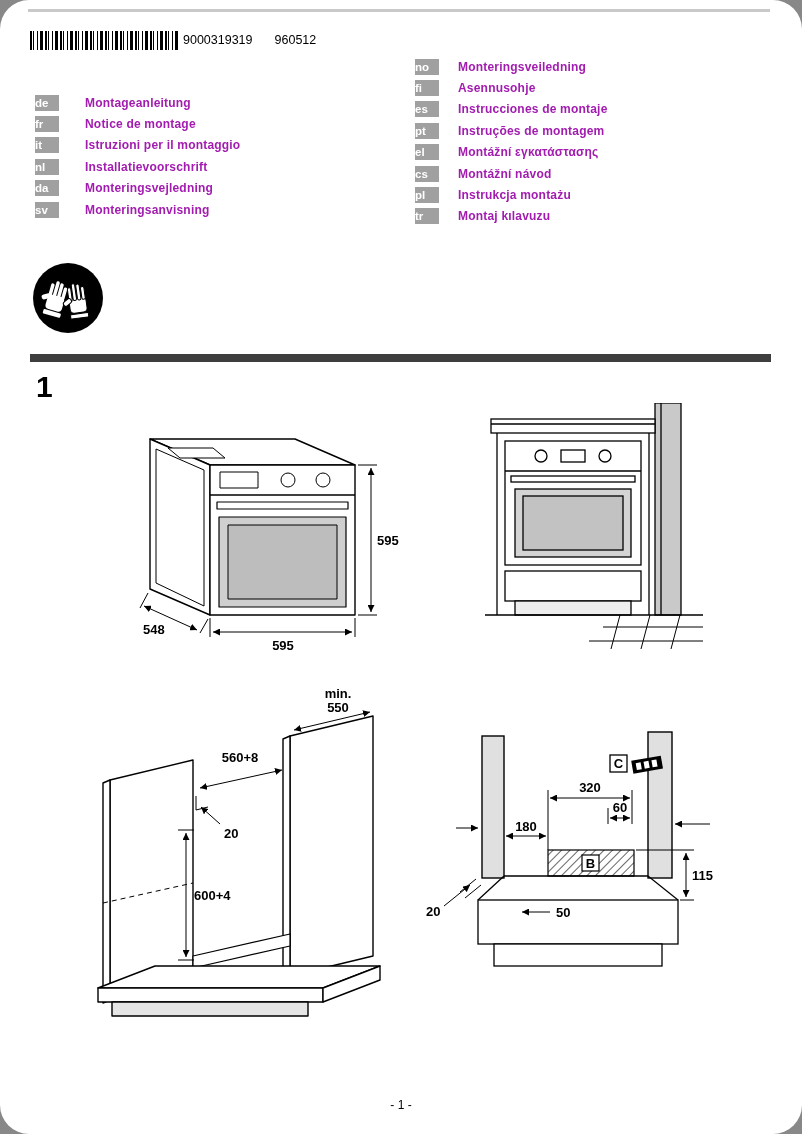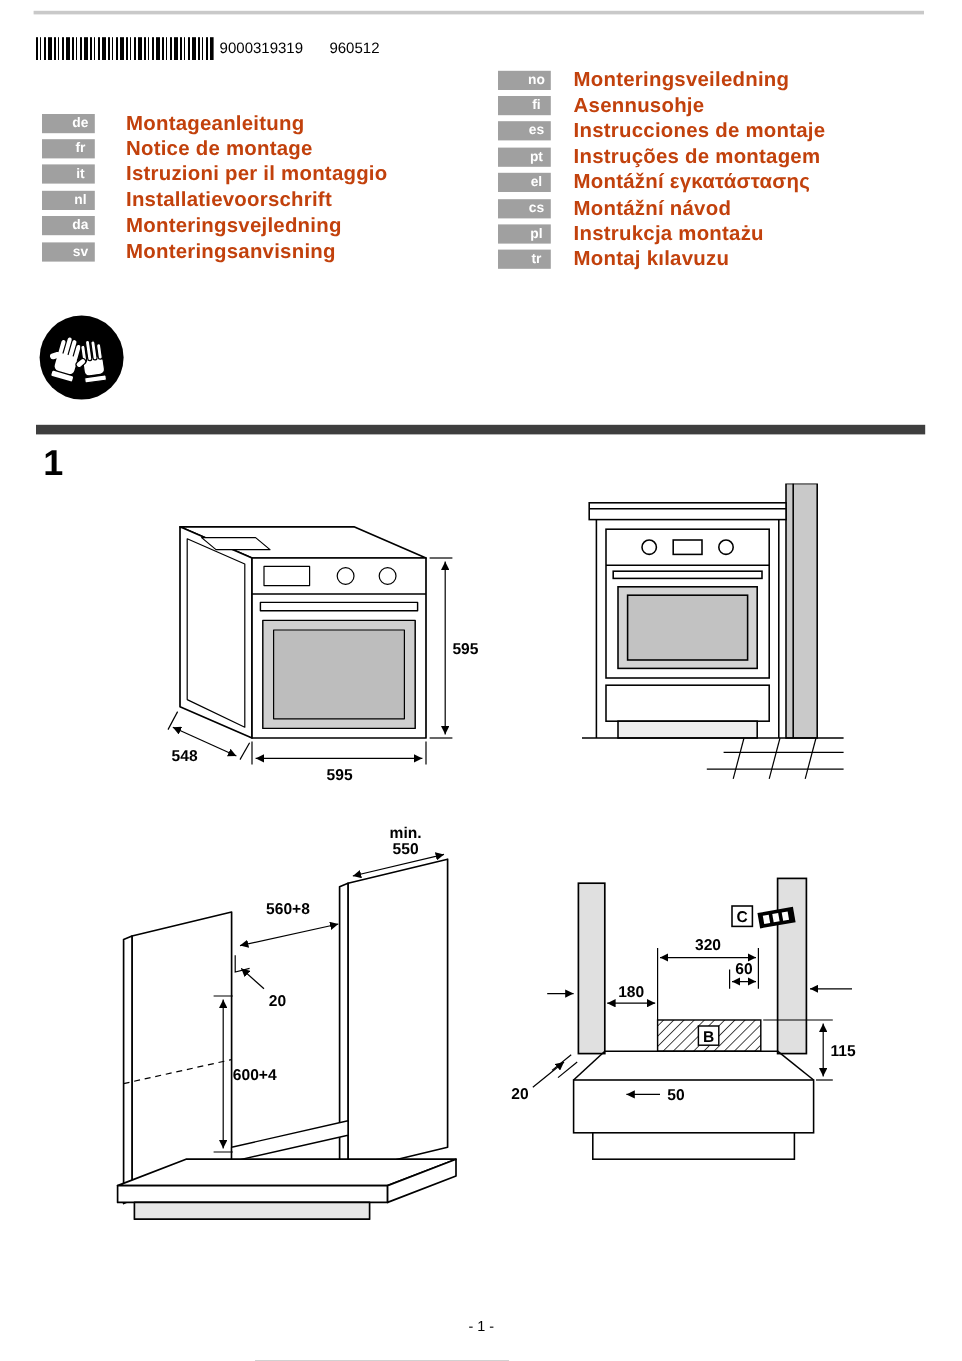--- a/index.html
+++ b/index.html
@@ -1,30 +1,30 @@
 <!DOCTYPE html>
 <html><head>
 <meta charset="utf-8">
 <style>
   html,body { margin:0; padding:0; background:#888; }
   body { font-family:"Liberation Sans",sans-serif; }
-  .page { position:relative; width:802px; height:1134px; background:#fff; overflow:hidden; margin:0 auto; }
+  .page { position:relative; width:802px; height:1134px; background:#fff; overflow:hidden; margin:0 auto;border-radius:29px; }
   .abs { position:absolute; }
   .topline { left:28px; top:9px; width:742px; height:3px; background:#c9c9c9; }
   .barcode { left:30px; top:31px; width:148px; height:19px;
     background: repeating-linear-gradient(90deg,#000 0 2px,#fff 2px 3px,#000 3px 4px,#fff 4px 7px,#000 7px 8px,#fff 8px 10px,#000 10px 13px,#fff 13px 15px);
   }
   .barcode-text { left:183px; top:33px; font-size:12.5px; color:#000; display:flex; gap:22px; }
   .lang-col { position:absolute; }
   .lang-row { display:flex; align-items:center; height:21.4px; }
-  .lang-badge { display:inline-block; width:24px; height:16px; line-height:16px; text-align:center;
-    background:#a0a0a0; color:#fff; font-size:11.5px; font-weight:bold; flex:0 0 24px;padding-left:20px; }
+  .lang-badge { display:inline-block; width:24px; height:16px; line-height:16px; text-align:left;
+    background:#a0a0a0; color:#fff; font-size:11.5px; font-weight:bold; flex:0 0 24px; }
   .lang-col.left .lang-badge { margin-right:26px; }
   .lang-col.right .lang-badge { margin-right:19px; }
-  .lang-title { font-size:17px; font-weight:bold; color:#c2410c; white-space:nowrap; letter-spacing:.2px; }
+  .lang-title { font-size:12px; font-weight:bold; color:#a21caf; white-space:nowrap; letter-spacing:.2px; }
   .divider { left:30px; top:354px; width:741px; height:8px; background:#3e3e3e; }
   .fig-number { left:36px; top:370px; font-size:30px; font-weight:bold; color:#000; }
   .page-num { left:0; top:1098px; width:802px; text-align:center; font-size:12px; color:#000; }
   svg text { font-family:"Liberation Sans",sans-serif; font-size:13px; font-weight:bold; fill:#000; }
   svg { display:block; }
 </style>
 </head>
 <body>
 
 <div class="page">

